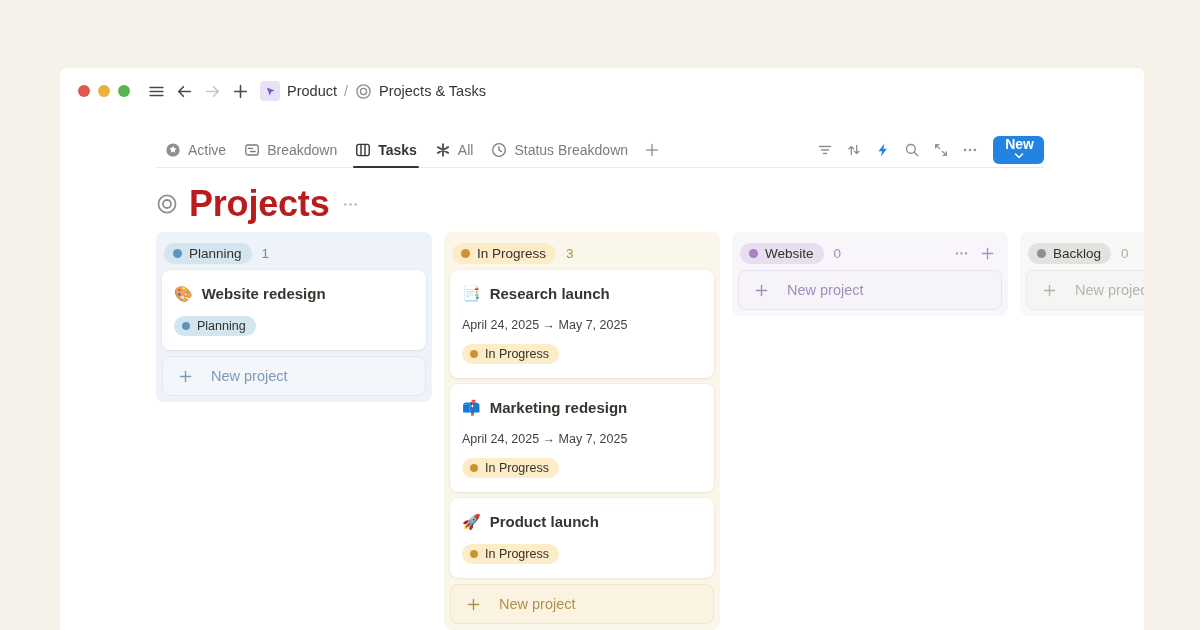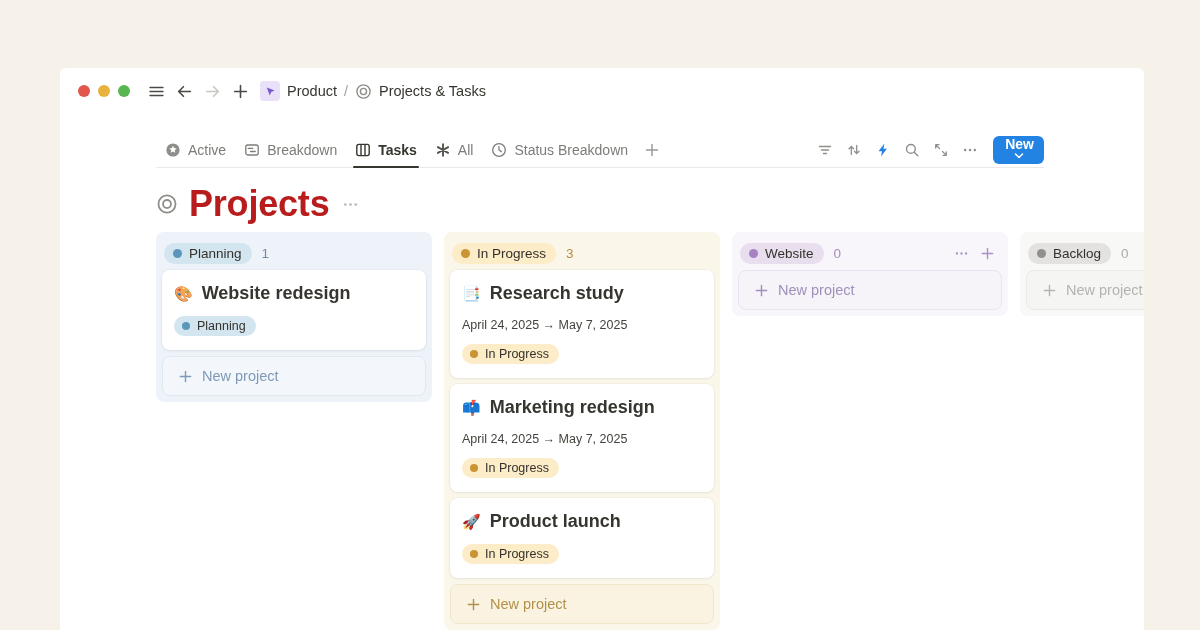--- a/index.html
+++ b/index.html
@@ -84,31 +84,31 @@
   .col-count { margin-left:10px; font-size:13.5px; color:var(--count); }
   .col-actions { margin-left:auto; display:flex; align-items:center; gap:4px; color:var(--accent); }
   .col-actions .icon-btn { color:var(--accent); width:22px; height:22px; }
   .col-actions .icon-btn svg { width:15px; height:15px; }
 
   .card { background:#fff; border-radius:8px; padding:12px 12px 14px;
           box-shadow:0 0 0 1px rgba(15,15,15,.025), 0 1px 3px rgba(15,15,15,.06);
           margin-bottom:6px; cursor:default; }
   .card-title-row { display:flex; align-items:center; gap:9px; min-height:22px; }
   .card-emoji { font-size:15px; line-height:1; }
-  .card-title { font-size:18px; font-weight:600; color:#37352f; }
+  .card-title { font-size:15px; font-weight:600; color:#37352f; }
   .card-dates { margin-top:14px; font-size:12.5px; color:#45433e; }
   .status-pill { margin-top:12px; display:inline-flex; align-items:center; gap:7px;
                  border-radius:11px; padding:3px 10px 3px 8px; font-size:12.5px; color:#34322d; }
   .status-pill .dot { width:8px; height:8px; border-radius:50%; flex:none; }
   .sp-blue { background:#d3e5ef; } .sp-blue .dot { background:#5b97bd; }
   .sp-yellow { background:#fdecc8; } .sp-yellow .dot { background:#cb9433; }
 
   .new-project-btn { margin-top:2px; height:40px; border-radius:8px; border:1px solid var(--btn-border);
                      background:var(--btn-bg); color:var(--btn-color); display:flex; align-items:center;
-                     gap:9px; padding:0 15px; font-size:14.5px; font-weight:500; cursor:default; }
+                     gap:18px; padding:0 15px; font-size:14.5px; font-weight:500; cursor:default; }
   .new-project-btn svg { width:15px; height:15px; }
 
   .theme-blue   { --col-bg:#eef3f9; --pill-bg:#d3e5ef; --dot:#5b97bd; --count:#6f8cab;
                   --btn-border:#dfe9f2; --btn-bg:#f3f7fb; --btn-color:#7e98b6; --accent:#7e98b6; }
   .theme-yellow { --col-bg:#fbf6ea; --pill-bg:#fdecc8; --dot:#cb9433; --count:#b29044;
                   --btn-border:#f1e6c9; --btn-bg:#faf3e2; --btn-color:#b29048; --accent:#b29048; }
   .theme-purple { --col-bg:#f8f6fb; --pill-bg:#e8deee; --dot:#a782c3; --count:#a38cc1;
                   --btn-border:#eae3f1; --btn-bg:#f6f3f9; --btn-color:#a08fba; --accent:#a98fc5; }
   .theme-gray   { --col-bg:#f8f8f7; --pill-bg:#e3e2e0; --dot:#91908e; --count:#acaba7;
                   --btn-border:#eaeae8; --btn-bg:#f5f5f4; --btn-color:#b5b3af; --accent:#b5b3af; }
@@ -310,21 +310,21 @@
           <div class="column theme-yellow">
             <div class="col-header">
               <span class="col-pill">
                 <span class="col-dot"></span>
                 <span>In Progress</span>
               </span>
               <span class="col-count">3</span>
             </div>
             <div class="card"><div class="card-title-row">
                 <span class="card-emoji">📑</span>
-                <span class="card-title">Research study</span>
+                <span class="card-title">Research launch</span>
               </div><div class="card-dates">April 24, 2025 → May 7, 2025</div><span class="status-pill sp-yellow">
                 <span class="dot"></span>
                 <span>In Progress</span>
               </span></div>
             <div class="card"><div class="card-title-row">
                 <span class="card-emoji">📫</span>
                 <span class="card-title">Marketing redesign</span>
               </div><div class="card-dates">April 24, 2025 → May 7, 2025</div><span class="status-pill sp-yellow">
                 <span class="dot"></span>
                 <span>In Progress</span>

